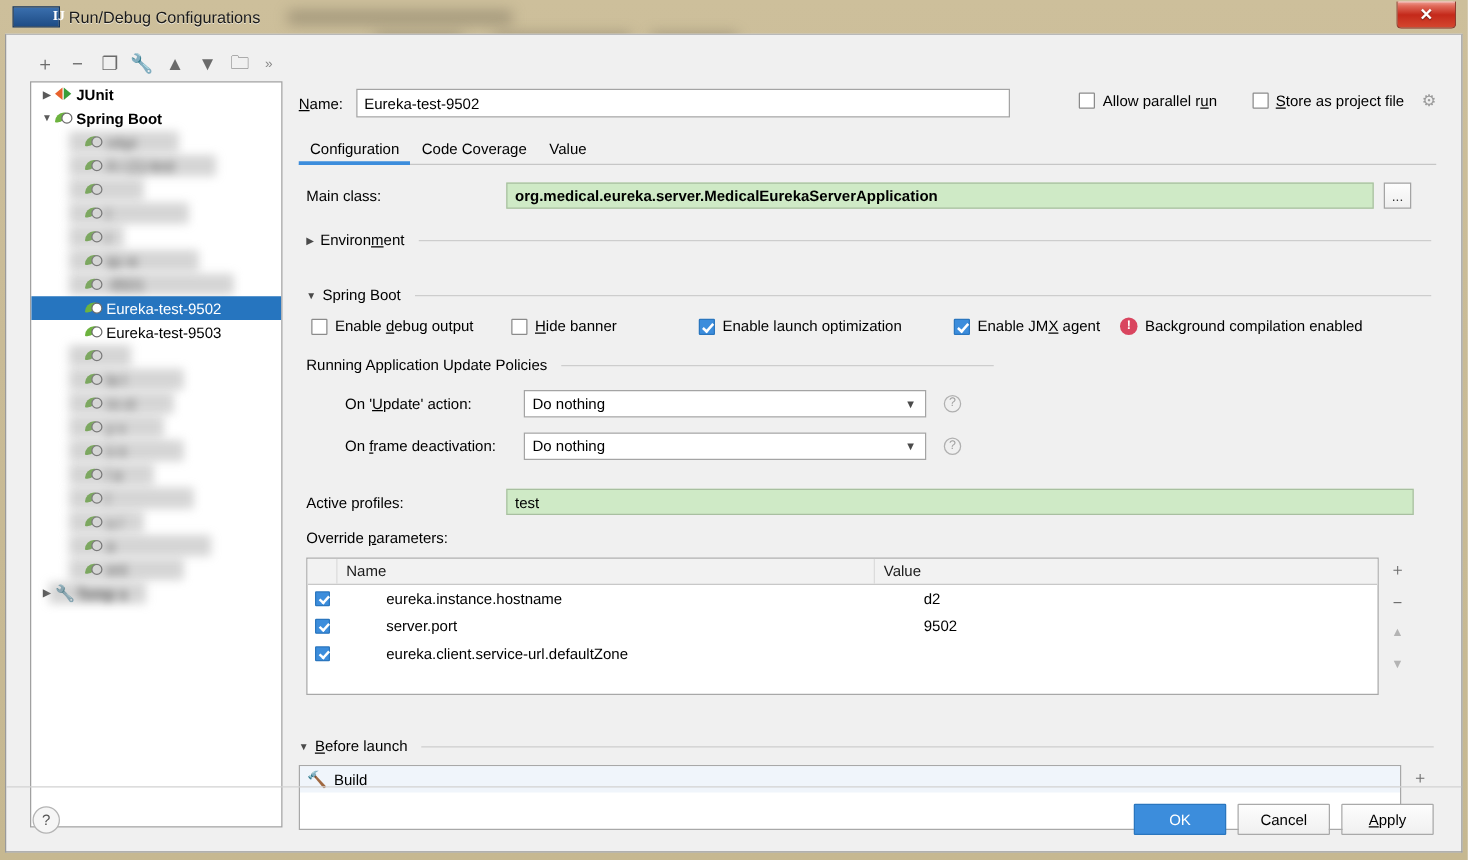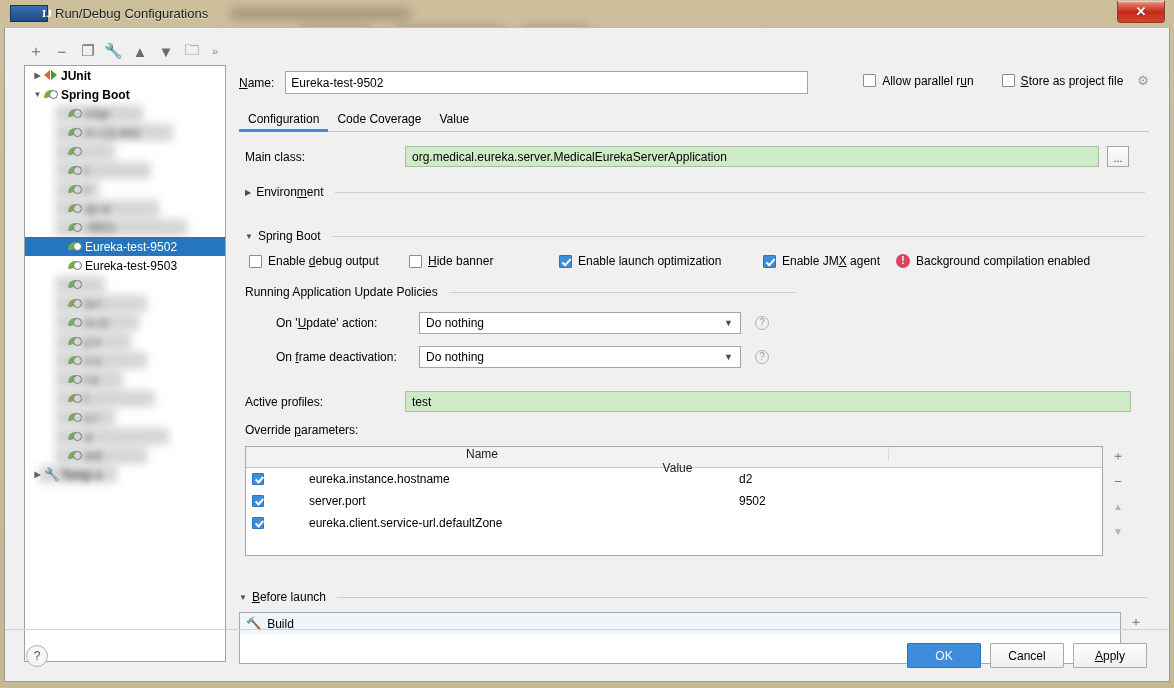--- a/index.html
+++ b/index.html
@@ -246,21 +246,20 @@
     width: 858px; height: 110px;
     border: 1px solid #a8a8a8;
     background: #fff;
     overflow: hidden;
   }
   #param-head {
     display: flex; height: 21px;
     background: #f2f2f2;
     border-bottom: 1px solid #c8c8c8;
     align-items: center;
-    flex-direction: column;
   }
   .th { font-size: 12px; color: #1a1a1a; padding-left: 7px; }
   .th.c1 { width: 24px; padding: 0; border-right: 1px solid #dcdcdc; height: 100%; }
   .th.c2 { width: 430px; border-right: 1px solid #dcdcdc; height: 100%;
            display: flex; align-items: center; }
   .th.c3 { flex: 1; display: flex; align-items: center; height: 100%; }
   .tr { display: flex; height: 22px; align-items: center; }
   .td { font-size: 12px; color: #000; }
   .td.c1 { width: 24px; display: flex; align-items: center; justify-content: center; }
   .td.c2 { width: 430px; padding-left: 7px; margin-left: 32px; }
@@ -669,21 +668,21 @@
     <div id="tabs">
       <div class="tab active">Configuration</div>
       <div class="tab">Code Coverage</div>
       <div class="tab">Value</div>
     </div>
 
     <div id="content">
 
       <div class="row" style="left:6px;top:8px;width:900px;">
         <span class="field-label" style="width:160px;">Main class:</span>
-        <div class="green-field" style="width:694px;">org.medical.eureka.server.MedicalEurekaServerApplication</div>
+        <div class="green-field" style="width:694px;font-weight:bold;">org.medical.eureka.server.MedicalEurekaServerApplication</div>
         <div class="ellipsis-btn" style="margin-left:8px;">...</div>
       </div>
 
       <div class="section-hdr" style="left:6px;top:47px;width:900px;">
         <span class="tri">▶</span>
         <span>Environ<span class="ul">m</span>ent</span>
         <span class="sep-line"></span>
       </div>
 
       <div class="section-hdr" style="left:6px;top:91px;width:900px;">

